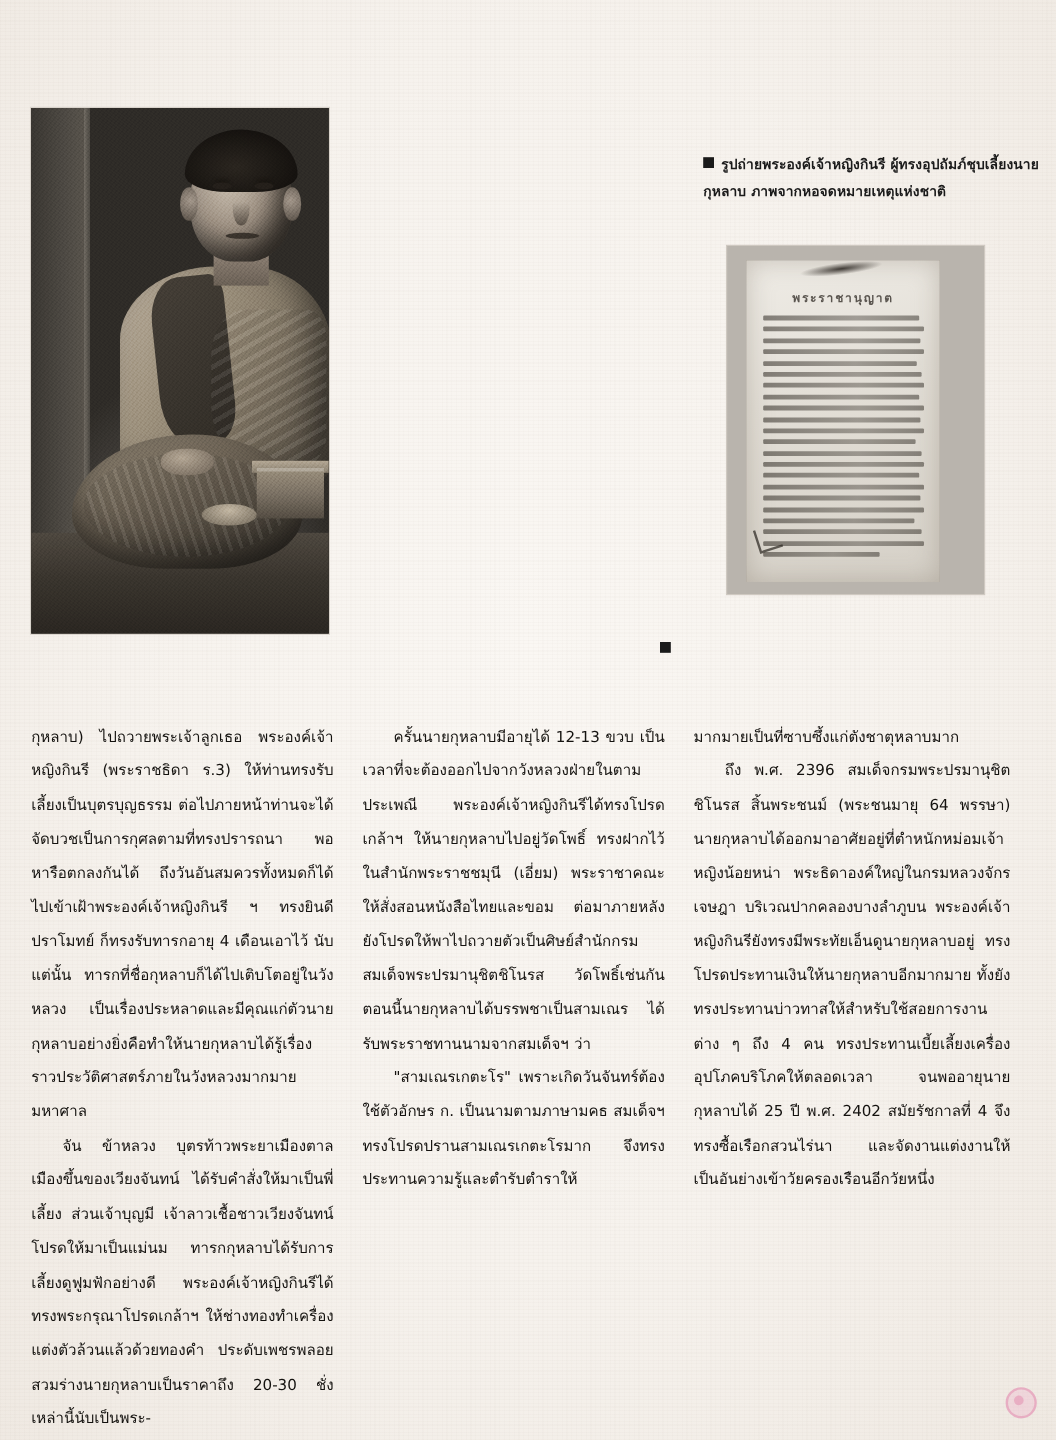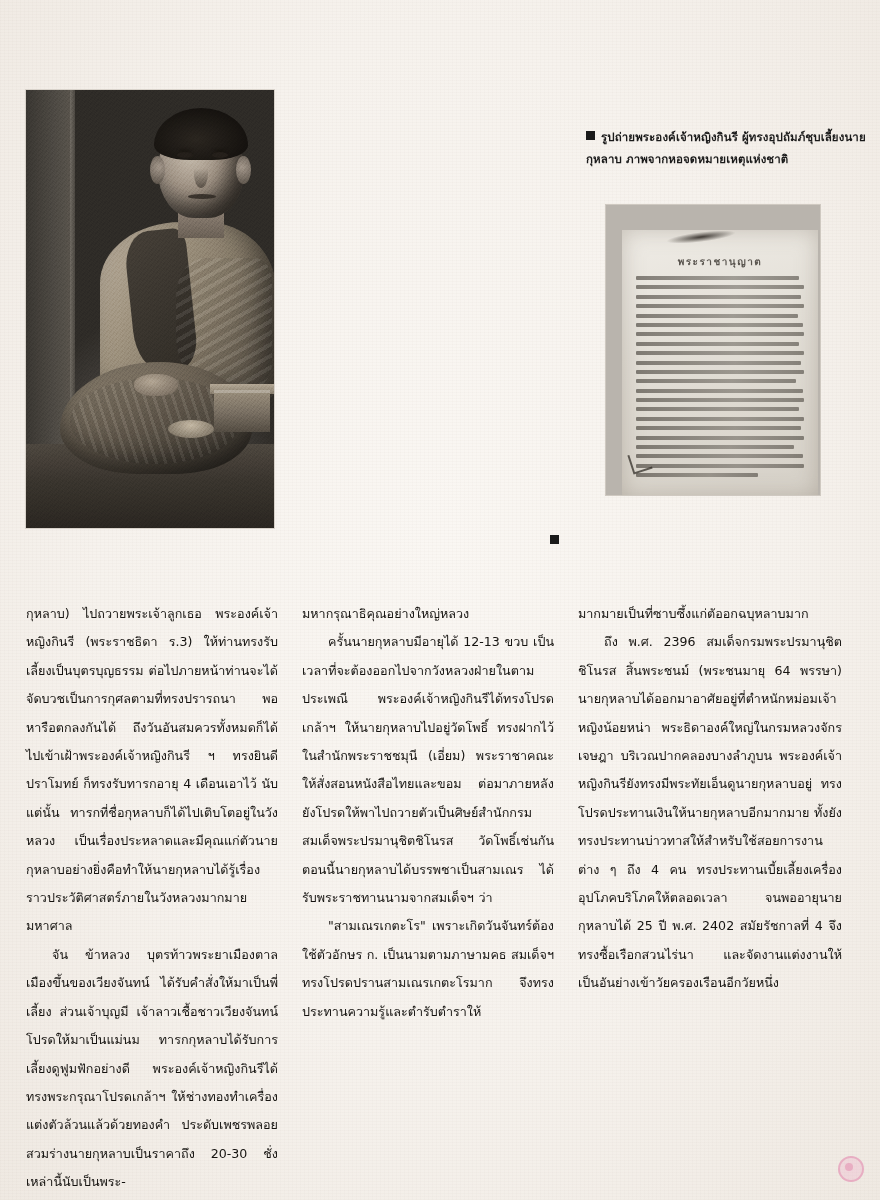--- a/index.html
+++ b/index.html
@@ -147,21 +147,21 @@
     margin-right:6px;vertical-align:1px;
   }
 
   
   .doc-wrap{
     position:absolute;left:606px;top:205px;width:214px;height:290px;
     background:#b9b4ad;overflow:hidden;
     box-shadow:0 0 0 1px #cfc9c1;
   }
   .doc-page{
-    position:absolute;left:16px;top:25px;width:196px;height:268px;
+    position:absolute;left:16px;top:12px;width:161px;height:268px;
     background:linear-gradient(165deg,#efece6 0%,#e3dfd7 40%,#d5d0c7 100%);
     box-shadow:inset 0 0 22px rgba(120,110,95,.35);
   }
   .doc-title{
     position:absolute;left:0;right:0;top:24px;text-align:center;
     font-size:10px;font-weight:bold;color:#3b3630;letter-spacing:1.5px;
     opacity:.82;
   }
   .doc-lines{position:absolute;left:14px;top:46px;right:12px;}
   .dl{
@@ -285,26 +285,25 @@
   <div class="caption cap2">
     <span class="bullet"></span>
   </div>
 
   <div class="col c1">
     <p>กุหลาบ) ไปถวายพระเจ้าลูกเธอ พระองค์เจ้าหญิงกินรี (พระราชธิดา ร.3) ให้ท่านทรงรับเลี้ยงเป็นบุตรบุญธรรม ต่อไปภายหน้าท่านจะได้จัดบวชเป็นการกุศลตามที่ทรงปรารถนา พอหารือตกลงกันได้ ถึงวันอันสมควรทั้งหมดก็ได้ไปเข้าเฝ้าพระองค์เจ้าหญิงกินรี ฯ ทรงยินดีปราโมทย์ ก็ทรงรับทารกอายุ 4 เดือนเอาไว้ นับแต่นั้น ทารกที่ชื่อกุหลาบก็ได้ไปเติบโตอยู่ในวังหลวง เป็นเรื่องประหลาดและมีคุณแก่ตัวนายกุหลาบอย่างยิ่งคือทำให้นายกุหลาบได้รู้เรื่องราวประวัติศาสตร์ภายในวังหลวงมากมายมหาศาล</p>
     <p class="indent">จัน ข้าหลวง บุตรท้าวพระยาเมืองตาล เมืองขึ้นของเวียงจันทน์ ได้รับคำสั่งให้มาเป็นพี่เลี้ยง ส่วนเจ้าบุญมี เจ้าลาวเชื้อชาวเวียงจันทน์ โปรดให้มาเป็นแม่นม ทารกกุหลาบได้รับการเลี้ยงดูฟูมฟักอย่างดี พระองค์เจ้าหญิงกินรีได้ทรงพระกรุณาโปรดเกล้าฯ ให้ช่างทองทำเครื่องแต่งตัวล้วนแล้วด้วยทองคำ ประดับเพชรพลอยสวมร่างนายกุหลาบเป็นราคาถึง 20-30 ชั่ง เหล่านี้นับเป็นพระ-</p>
   </div>
 
   <div class="col c2">
-    <p>มหากรุณาธิคุณอย่างใหญ่หลวง</p>
     <p class="indent">ครั้นนายกุหลาบมีอายุได้ 12-13 ขวบ เป็นเวลาที่จะต้องออกไปจากวังหลวงฝ่ายในตามประเพณี พระองค์เจ้าหญิงกินรีได้ทรงโปรดเกล้าฯ ให้นายกุหลาบไปอยู่วัดโพธิ์ ทรงฝากไว้ในสำนักพระราชชมุนี (เอี่ยม) พระราชาคณะ ให้สั่งสอนหนังสือไทยและขอม ต่อมาภายหลัง ยังโปรดให้พาไปถวายตัวเป็นศิษย์สำนักกรมสมเด็จพระปรมานุชิตชิโนรส วัดโพธิ์เช่นกัน ตอนนี้นายกุหลาบได้บรรพชาเป็นสามเณร ได้รับพระราชทานนามจากสมเด็จฯ ว่า</p>
     <p class="indent">"สามเณรเกตะโร" เพราะเกิดวันจันทร์ต้องใช้ตัวอักษร ก. เป็นนามตามภาษามคธ สมเด็จฯ ทรงโปรดปรานสามเณรเกตะโรมาก จึงทรงประทานความรู้และตำรับตำราให้</p>
   </div>
 
   <div class="col c3">
-    <p>มากมายเป็นที่ซาบซึ้งแก่ตัออกฉบุหลาบมาก</p>
+    <p>มากมายเป็นที่ซาบซึ้งแก่ตังชาตุหลาบมาก</p>
     <p class="indent">ถึง พ.ศ. 2396 สมเด็จกรมพระปรมานุชิตชิโนรส สิ้นพระชนม์ (พระชนมายุ 64 พรรษา) นายกุหลาบได้ออกมาอาศัยอยู่ที่ตำหนักหม่อมเจ้าหญิงน้อยหน่า พระธิดาองค์ใหญ่ในกรมหลวงจักรเจษฎา บริเวณปากคลองบางลำภูบน พระองค์เจ้าหญิงกินรียังทรงมีพระทัยเอ็นดูนายกุหลาบอยู่ ทรงโปรดประทานเงินให้นายกุหลาบอีกมากมาย ทั้งยังทรงประทานบ่าวทาสให้สำหรับใช้สอยการงานต่าง ๆ ถึง 4 คน ทรงประทานเบี้ยเลี้ยงเครื่องอุปโภคบริโภคให้ตลอดเวลา จนพออายุนายกุหลาบได้ 25 ปี พ.ศ. 2402 สมัยรัชกาลที่ 4 จึงทรงซื้อเรือกสวนไร่นา และจัดงานแต่งงานให้ เป็นอันย่างเข้าวัยครองเรือนอีกวัยหนึ่ง</p>
   </div>
 
   <div class="folio">66</div>
   <div class="watermark"></div>
 
 </div>
 
 </body></html>

